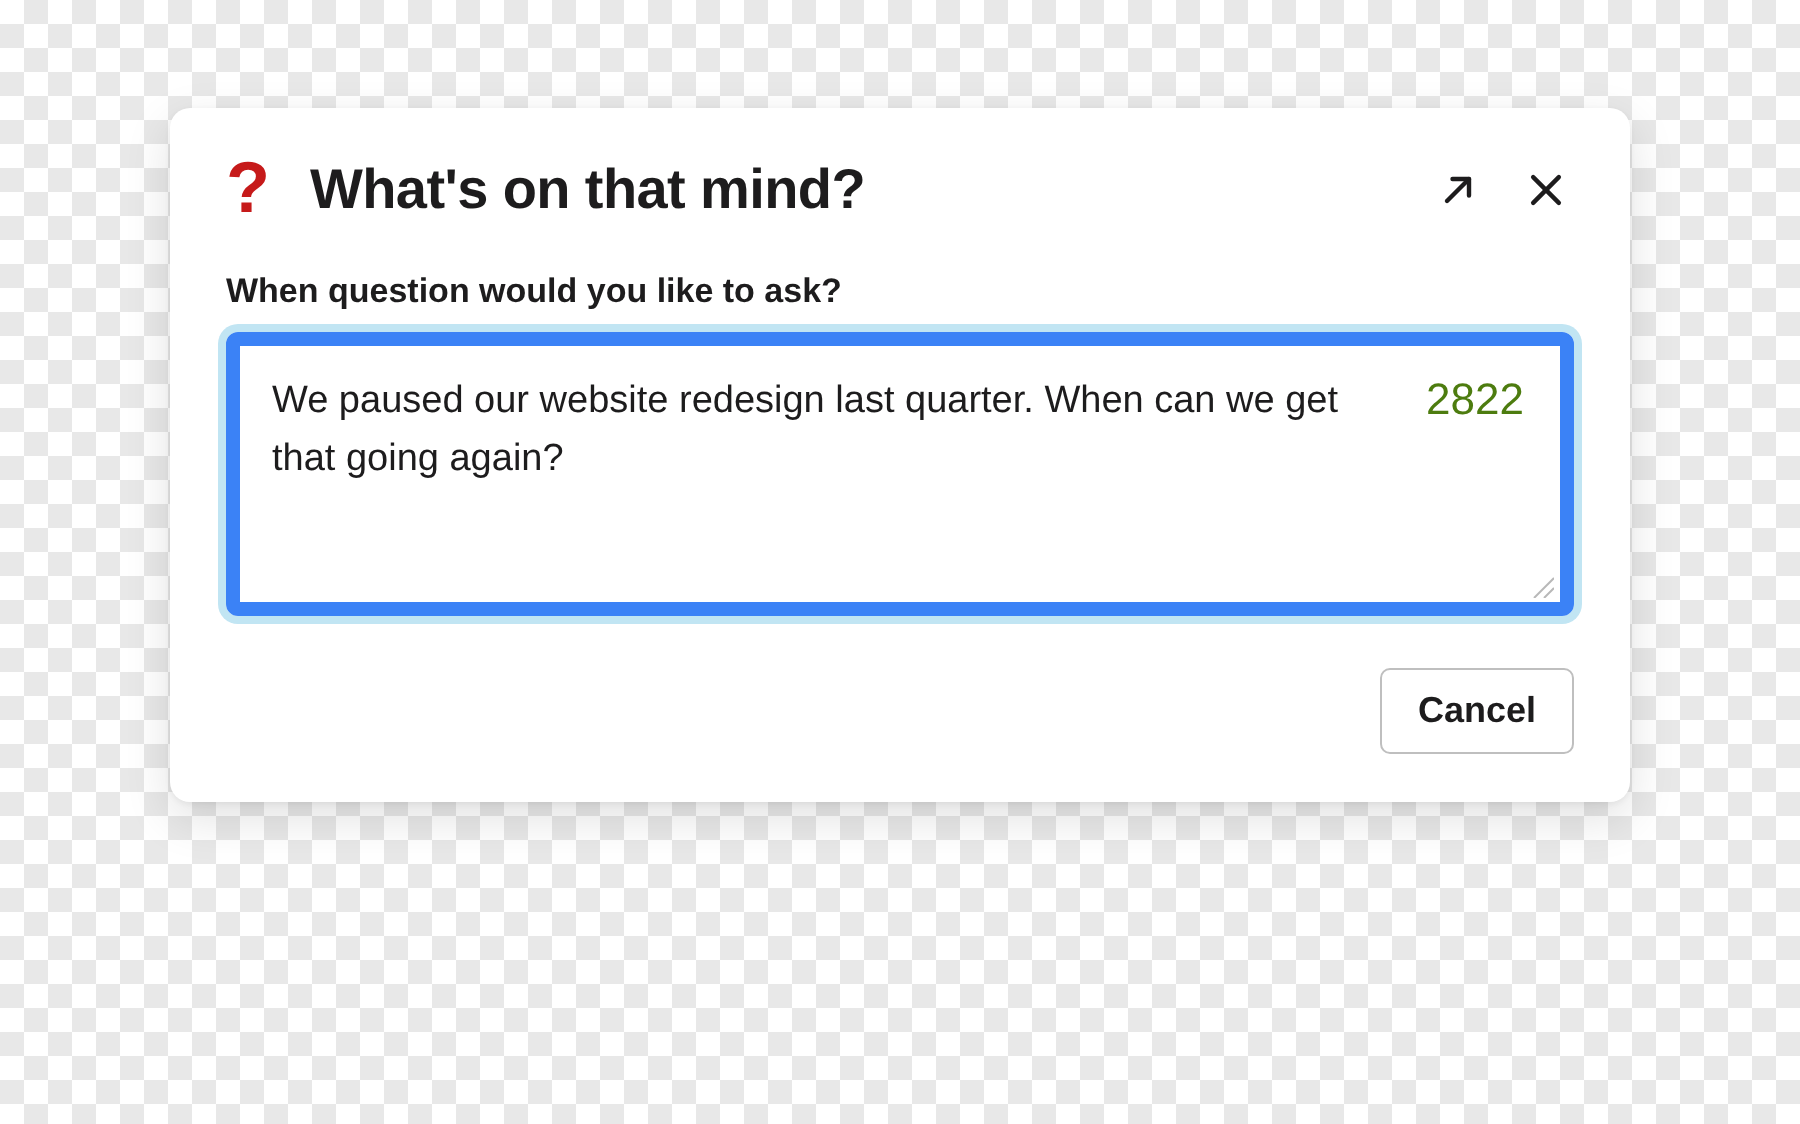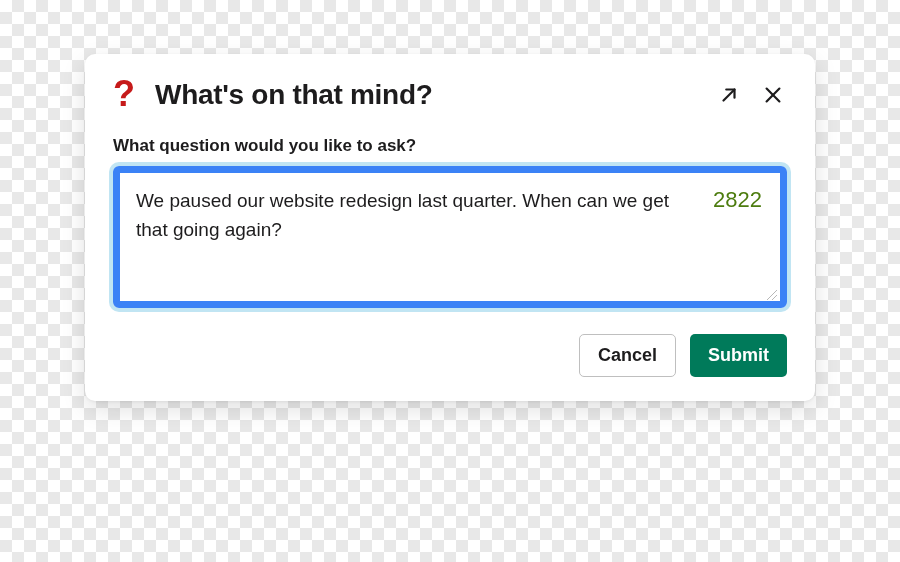--- a/index.html
+++ b/index.html
@@ -138,30 +138,29 @@
       </span>
       <span class="icon-btn">
         <svg width="22" height="22" viewBox="0 0 24 24" fill="none" stroke="currentColor" stroke-width="2.4" stroke-linecap="round">
           <line x1="5" y1="5" x2="19" y2="19"></line>
           <line x1="19" y1="5" x2="5" y2="19"></line>
         </svg>
       </span>
     </div>
   </div>
 
-  <div class="field-label">What question would you like to ask?</div>
+  <div class="field-label">When question would you like to ask?</div>
 
   <div class="textarea-wrap">
     <div class="textarea-content" contenteditable="true" style="">We paused our website redesign last quarter. When can we get that going again?</div>
     <span class="char-counter">2822</span>
     <span class="resize-handle">
       <svg width="12" height="12" viewBox="0 0 12 12">
         <line x1="2" y1="12" x2="12" y2="2" stroke="currentColor" stroke-width="1"></line>
         <line x1="7" y1="12" x2="12" y2="7" stroke="currentColor" stroke-width="1"></line>
       </svg>
     </span>
   </div>
 
   <div class="modal-footer">
     <button class="btn btn-cancel">Cancel</button>
-    <button class="btn btn-submit">Submit</button>
   </div>
 </div>
 
 </body></html>

